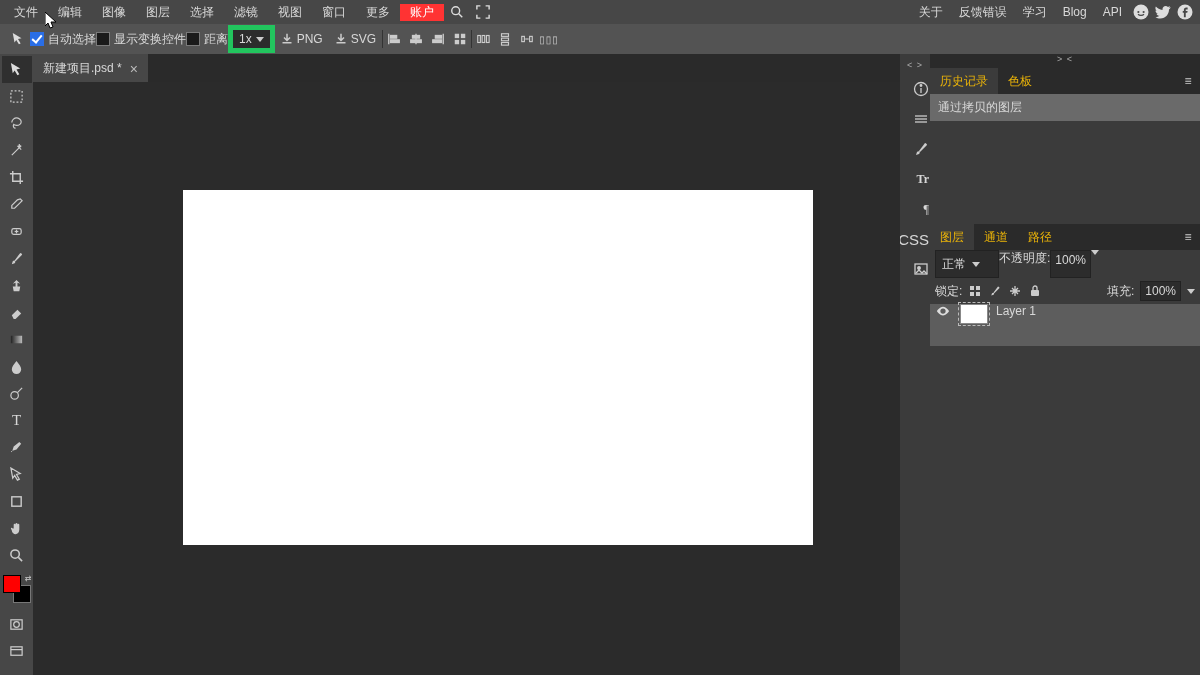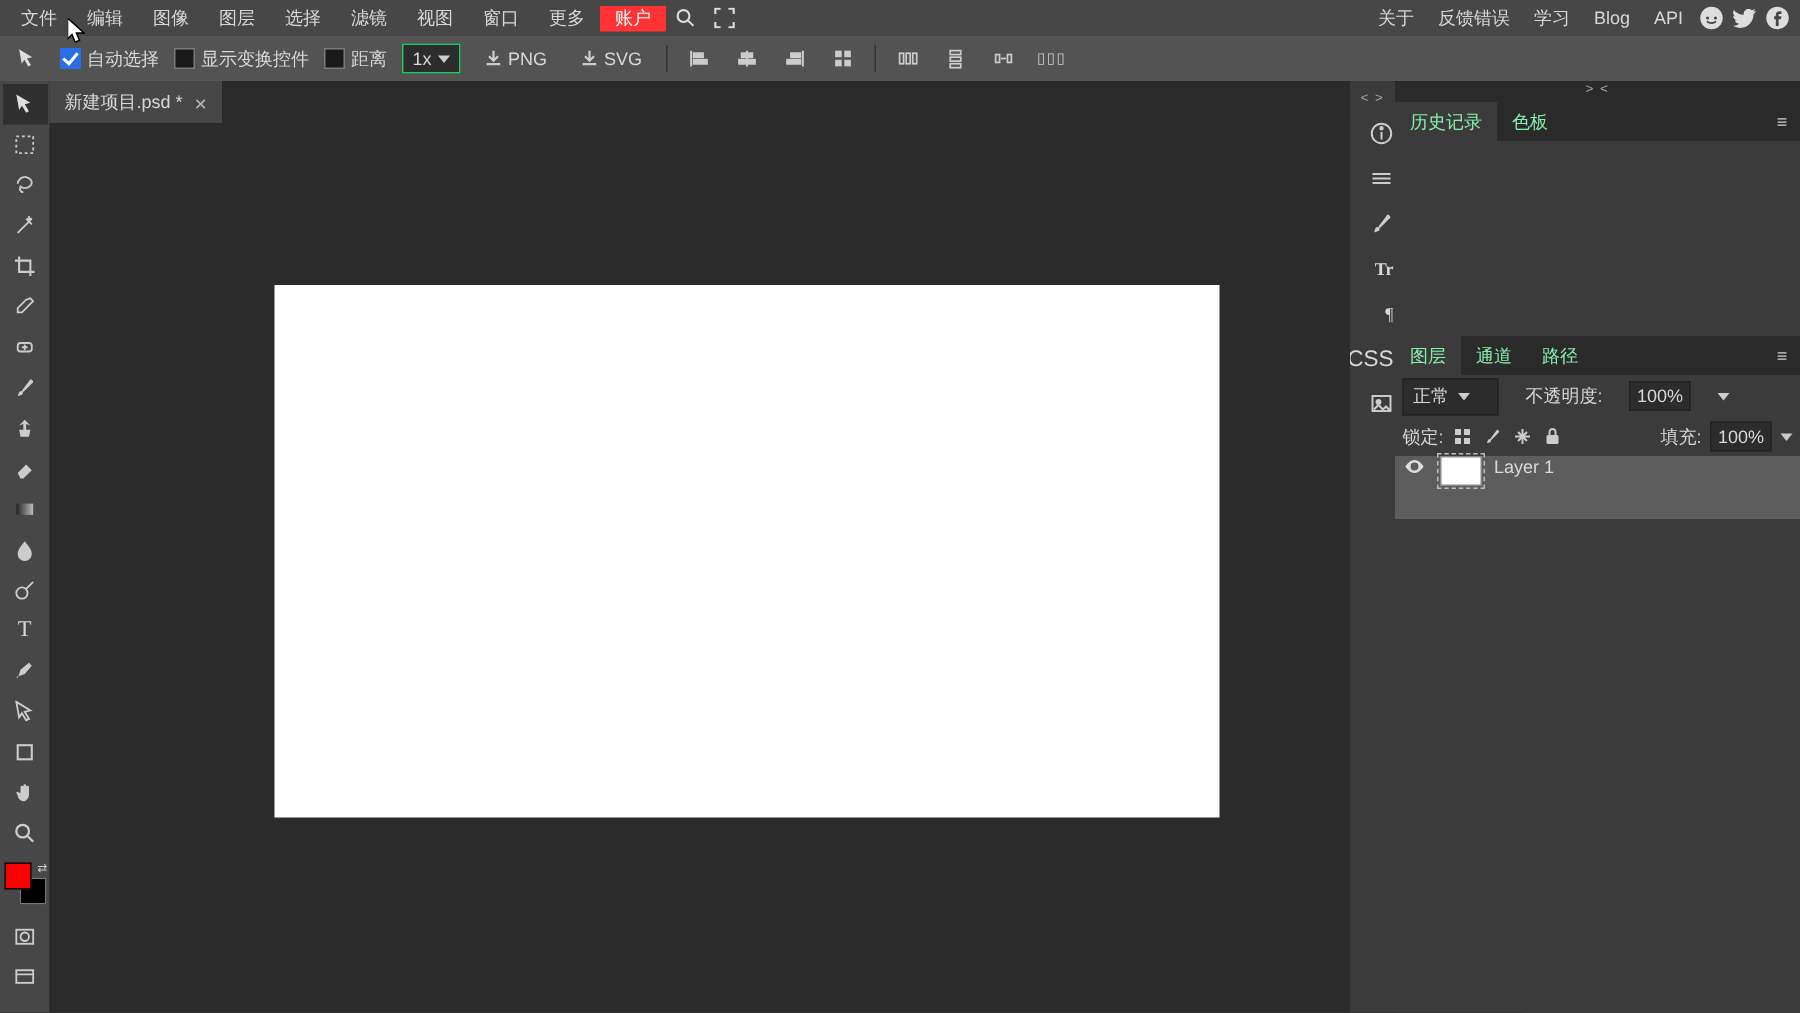--- a/index.html
+++ b/index.html
@@ -21,27 +21,27 @@
   
   .menubar{height:24px;background:var(--bg0);display:flex;align-items:center;padding:0 4px;gap:0}
   .menubar .menu-item{padding:0 10px;cursor:default}
   .menubar .menu-item.account{background:var(--accent);color:white}
   .menubar .spacer{flex:1}
   .menubar .right-link{padding:4px 8px;cursor:default}
   .menubar .social-icon{width:22px;height:18px;display:flex;align-items:center;justify-content:center}
   .icon-btn{width:26px;height:24px;display:flex;align-items:center;justify-content:center}
 
   
-  .optionbar{height:30px;background:var(--bg4);display:flex;align-items:center;gap:10px;padding:0 6px}
+  .optionbar{height:30px;background:var(--bg4);display:flex;align-items:center;padding:0 6px}
   .optionbar .arrow-btn{width:24px;height:24px;display:flex;align-items:center;justify-content:center}
   .chk{width:14px;height:14px;background:#1a1a1a;border:1px solid #7a7a7a;display:inline-flex;align-items:center;justify-content:center;margin-right:4px}
   .chk.checked{background:#2a6ee6;border-color:#2a6ee6}
   .chk.checked::after{content:"";width:4px;height:8px;border:2px solid white;border-top:none;border-left:none;transform:translateY(-1px) rotate(40deg)}
   .sep{width:1px;height:18px;background:#333}
-  .sel-box{background:#2c2c2c;border:1px solid #22c55e;padding:2px 6px;display:flex;align-items:center;gap:4px}
+  .sel-box{background:#2c2c2c;border:5px solid #22c55e;padding:2px 6px;display:flex;align-items:center;gap:4px}
   .file-btn{padding:3px 6px;display:flex;align-items:center;gap:4px}
   .gray-icon-box{width:22px;height:22px;display:flex;align-items:center;justify-content:center}
 
   
   .body{position:absolute;top:54px;left:0;right:0;bottom:0;display:flex}
   .tools{width:33px;background:var(--bg0);display:flex;flex-direction:column;align-items:center;padding-top:2px}
   .tool{width:30px;height:27px;display:flex;align-items:center;justify-content:center;color:#cfcfcf;position:relative}
   .tool.active{background:#2f2f2f}
 
   .center{flex:1;background:var(--bg0);display:flex;flex-direction:column}
@@ -50,29 +50,29 @@
   .doc-tab .close{font-size:14px;color:#bbb}
   .canvas-area{flex:1;background:#2b2b2b;position:relative}
   .canvas{position:absolute;left:150px;top:108px;width:630px;height:355px;background:var(--canvas)}
 
   .dock{width:30px;background:var(--bg1);display:flex;flex-direction:column;align-items:center;padding-top:6px}
   .dock-top{height:14px;width:100%;display:flex;justify-content:center;color:#aaa;font-size:9px;letter-spacing:1px}
   .dock .slot{width:28px;height:28px;display:flex;align-items:center;justify-content:flex-end;color:#cacaca;font-family:Georgia,serif;font-size:14px;margin:1px 0}
 
   .panels{width:270px;background:var(--bg1);display:flex;flex-direction:column}
   .panel-tabs{height:26px;background:var(--bg3);display:flex;align-items:stretch}
-  .ptab{padding:5px 10px;background:transparent;color:#86efac}
+  .ptab{padding:5px 10px;background:transparent;color:#eab308}
   .ptab.active{background:var(--bg1)}
   .ptab-spacer{flex:1}
   .ptab-menu{width:24px;display:flex;align-items:center;justify-content:center;color:#ccc}
   .history-body{height:130px;background:var(--bg1);padding:0}
   .history-item{padding:5px 8px}
   .history-item.sel{background:var(--selected)}
 
-  .layer-opts{display:flex;align-items:center;height:28px;background:var(--bg1);padding:0 5px;gap:18px}
+  .layer-opts{display:flex;height:28px;background:var(--bg1);padding:0 5px;gap:0}
   .select{background:#2c2c2c;border:1px solid #222;padding:3px 6px;display:flex;align-items:center;gap:6px;min-width:64px}
   .caret{width:0;height:0;border-left:4px solid transparent;border-right:4px solid transparent;border-top:5px solid #ccc}
   .pct-box{background:#2c2c2c;border:1px solid #222;padding:2px 4px;min-width:40px;text-align:right}
   .layer-locks{display:flex;align-items:center;height:26px;padding:0 5px;gap:6px}
   .lock-ico{width:14px;height:14px;display:flex;align-items:center;justify-content:center}
 
   .layer-list{flex:1;background:var(--bg1)}
   .layer-row{display:flex;height:42px;padding:0 6px;gap:8px}
   .layer-row.sel{background:#5d5d5d}
   .eye{width:16px;text-align:center}
@@ -412,20 +412,21 @@
   <div class="panels">
     <div class="dock-top" style="background:var(--bg3);justify-content:center">&gt;  &lt;</div>
 
     <div class="panel-tabs">
       <div class="ptab active">历史记录</div>
       <div class="ptab">色板</div>
       <div class="ptab-spacer"></div>
       <div class="ptab-menu">≡</div>
     </div>
     <div class="history-body">
+      <div class="history-item sel">通过拷贝的图层</div>
     </div>
 
     <div class="panel-tabs">
       <div class="ptab active">图层</div>
       <div class="ptab">通道</div>
       <div class="ptab">路径</div>
       <div class="ptab-spacer"></div>
       <div class="ptab-menu">≡</div>
     </div>
     <div class="layer-opts">

